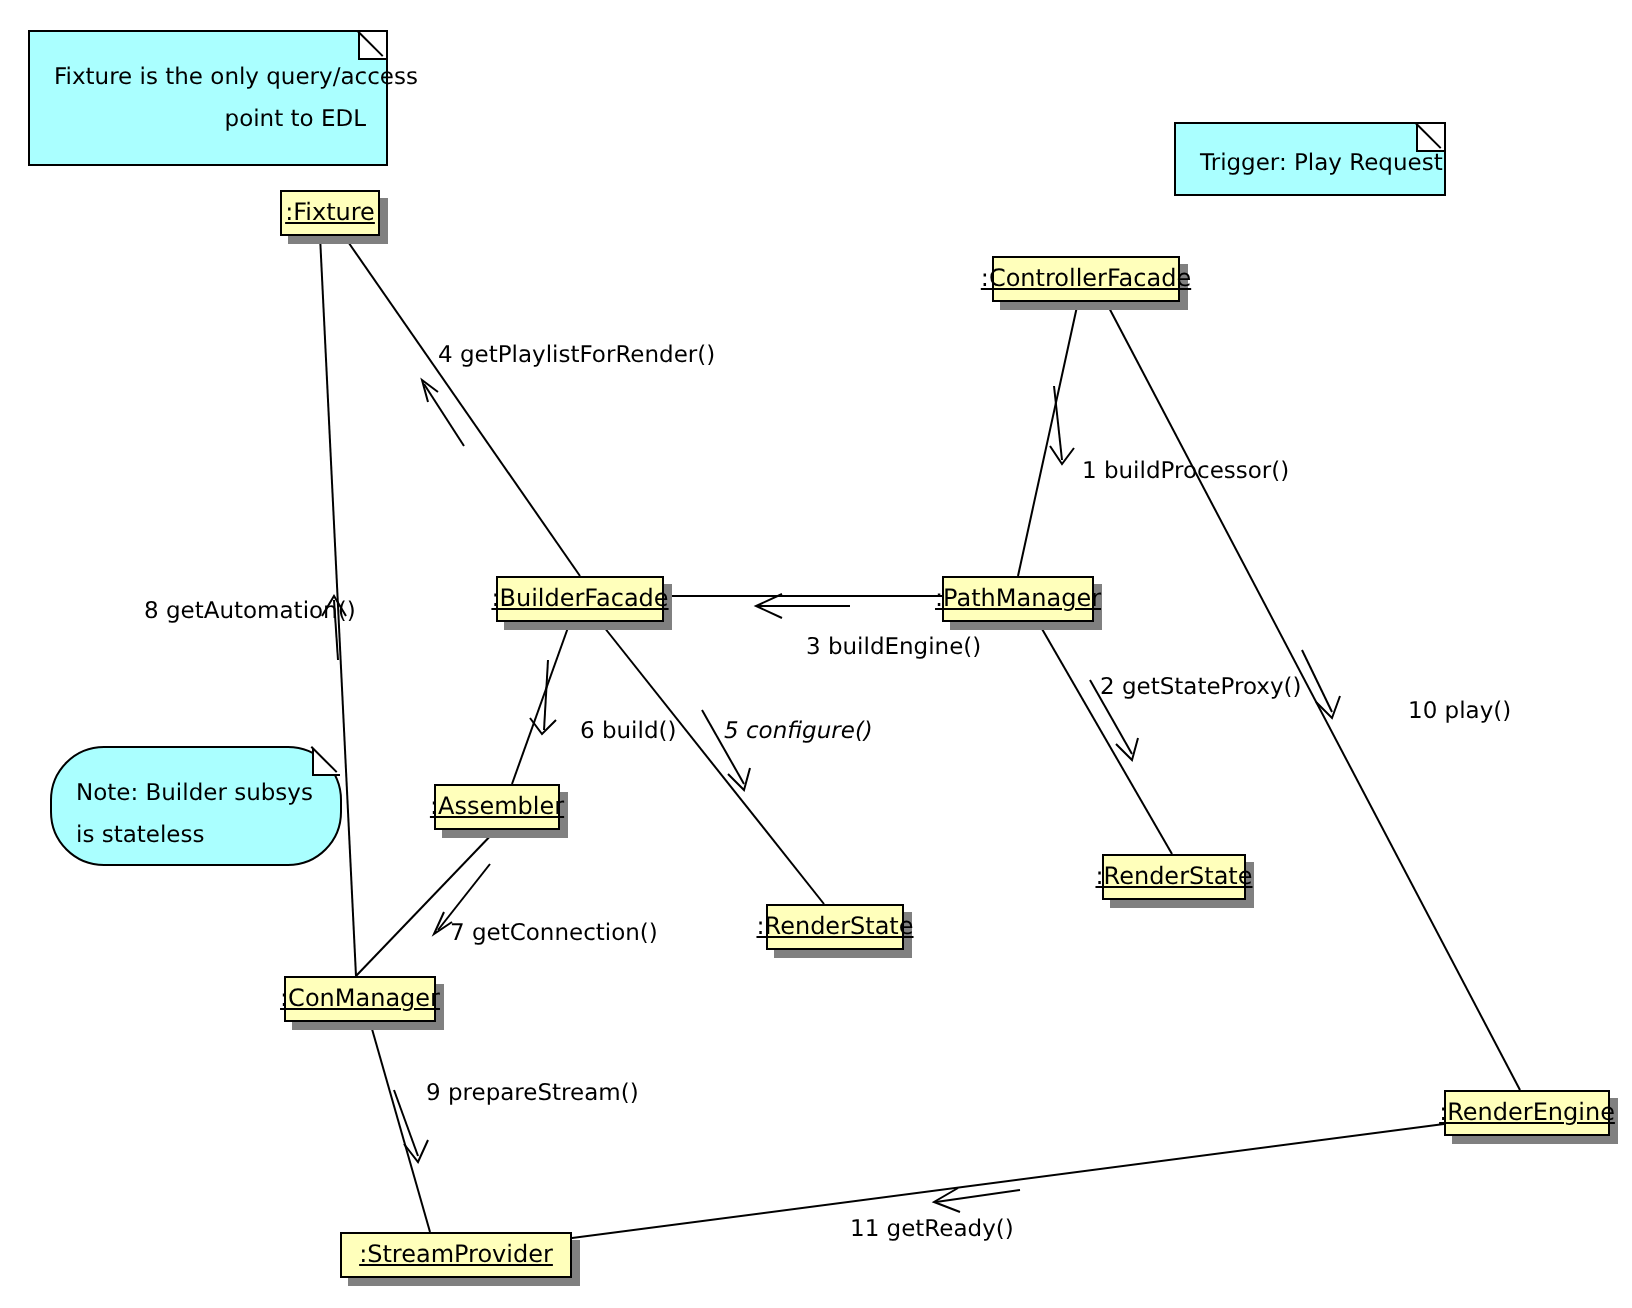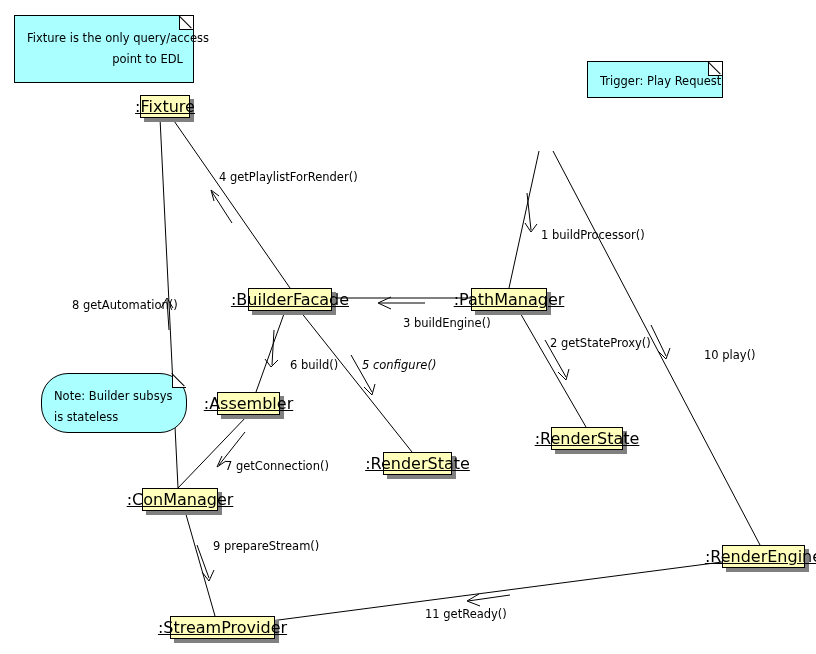--- a/index.html
+++ b/index.html
@@ -26,21 +26,21 @@
     border: 1px solid #000000;
     box-shadow: 4px 4px 0 0 #808080;
     display: flex;
     align-items: center;
     justify-content: center;
     padding: 0 6px;
     z-index: 30;
   }
   .obj .obj-label {
     font-family: "DejaVu Sans", sans-serif;
-    font-size: 16px;
+    font-size: 12px;
     line-height: 13px;
     color: #000000;
     text-decoration: underline;
     white-space: nowrap;
   }
   
   .note {
     position: absolute;
     box-sizing: border-box;
     background: #aaffff;
@@ -189,30 +189,33 @@
     <span class="note-fold"></span>
     <div class="note-line">Fixture is the only query/access</div>
     <div class="note-line">point to EDL</div>
   </div>
 
   <div class="note" style="left:587px; top:61px; width:136px; height:37px; padding-top:9px;">
     <span class="note-fold"></span>
     <div class="note-line">Trigger: Play Request</div>
   </div>
 
-  <div class="note" style="left:41px; top:373px; width:146px; height:60px;border-radius:27px;">
+  <div class="note" style="left:25px; top:373px; width:146px; height:60px;border-radius:27px;">
     <span class="note-fold"></span>
     <div class="note-line">Note: Builder subsys</div>
     <div class="note-line">is stateless</div>
   </div>
 
   <div class="obj" style="left:140px; top:95px; width:50px; height:23px;">
     <span class="obj-label">:Fixture</span>
   </div>
 
+  <div class="obj" style="left:496px; top:128px; width:94px; height:23px;">
+    <span class="obj-label">:ControllerFacade</span>
+  </div>
 
   <div class="obj" style="left:248px; top:288px; width:84px; height:23px;">
     <span class="obj-label">:BuilderFacade</span>
   </div>
 
   <div class="obj" style="left:471px; top:288px; width:76px; height:23px;">
     <span class="obj-label">:PathManager</span>
   </div>
 
   <div class="obj" style="left:217px; top:392px; width:63px; height:23px;">
@@ -228,21 +231,21 @@
   </div>
 
   <div class="obj" style="left:142px; top:488px; width:76px; height:23px;">
     <span class="obj-label">:ConManager</span>
   </div>
 
   <div class="obj" style="left:722px; top:545px; width:83px; height:23px;">
     <span class="obj-label">:RenderEngine</span>
   </div>
 
-  <div class="obj" style="left:170px; top:616px; width:105px; height:23px;">
+  <div class="obj" style="left:170px; top:616px; width:116px; height:23px;">
     <span class="obj-label">:StreamProvider</span>
   </div>
 
   <div class="msg" style="left:541px; top:229px;">1 buildProcessor()</div>
 
   <div class="msg" style="left:550px; top:337px;">2 getStateProxy()</div>
 
   <div class="msg" style="left:403px; top:317px;">3 buildEngine()</div>
 
   <div class="msg" style="left:219px; top:171px;">4 getPlaylistForRender()</div>

